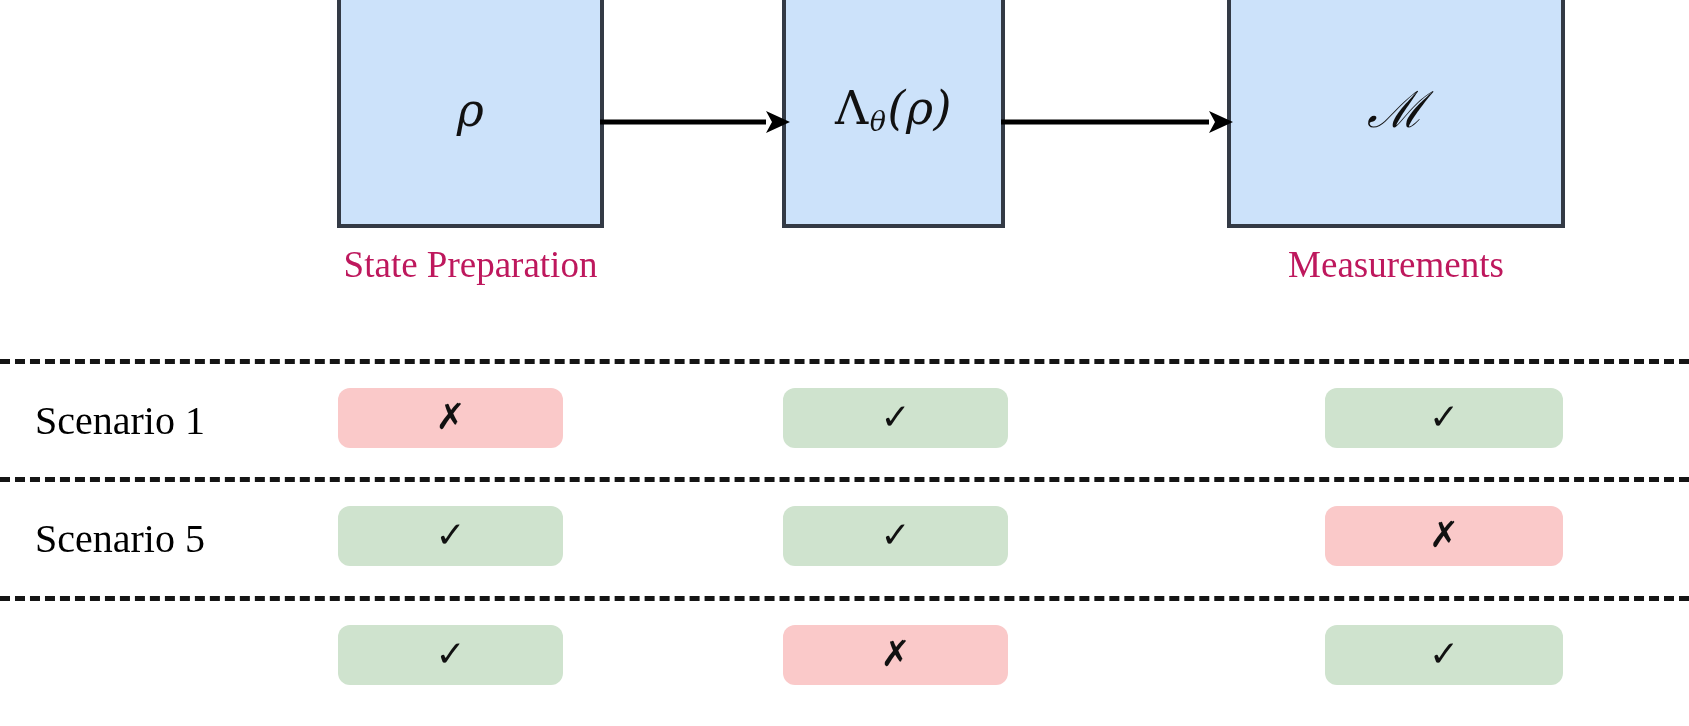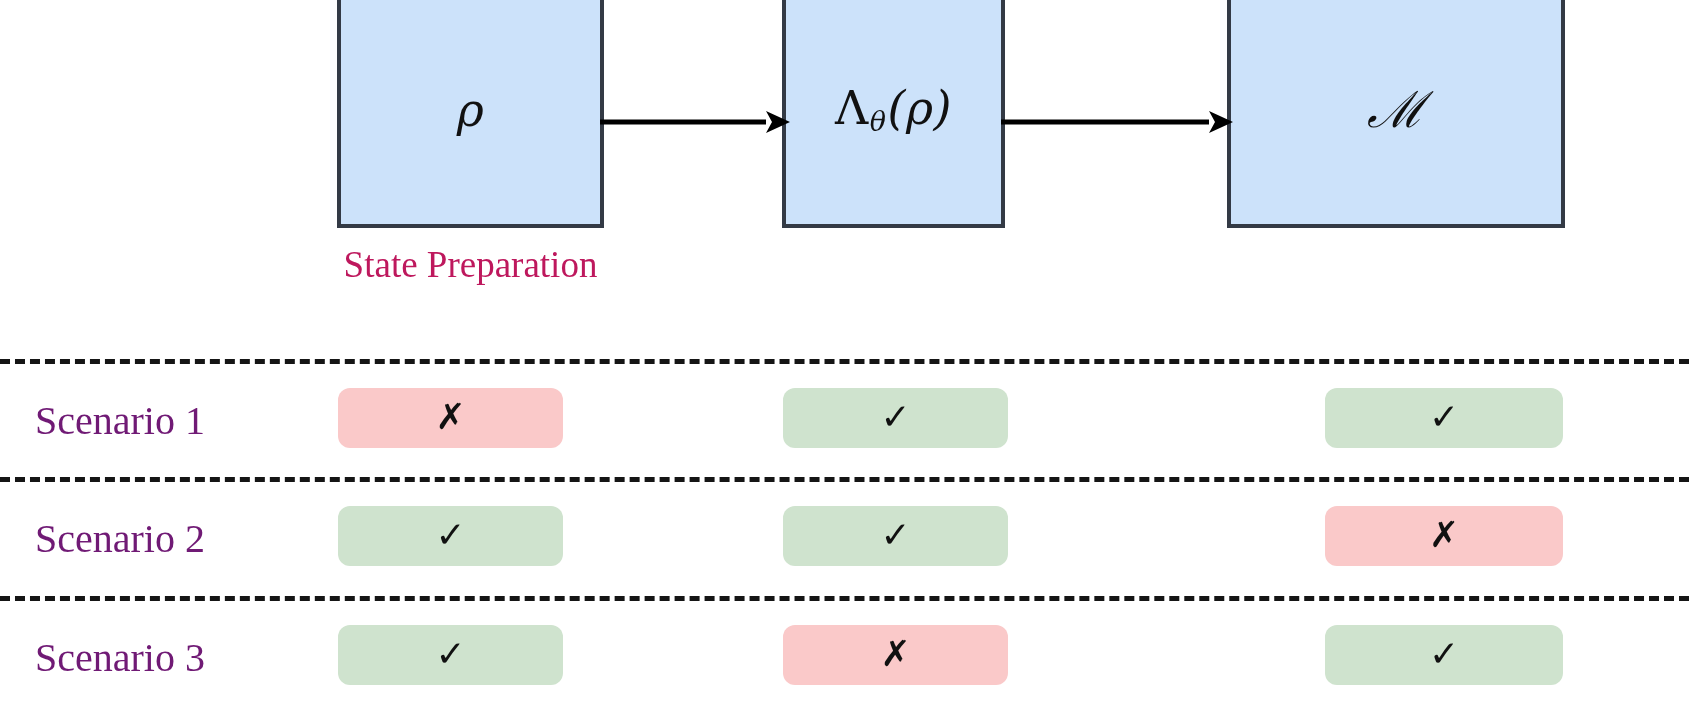--- a/index.html
+++ b/index.html
@@ -85,21 +85,21 @@
   #row-2{top:479px;}
   #row-3{top:598px;}
 
   .scenario-name{
     position:absolute;
     left:35px;top:0;
     width:290px;height:118px;
     display:flex;align-items:center;
     font-size:40px;
     white-space:nowrap;
-    color:#701a75;
+    color:#000000;
   }
 
   .badge{
     position:absolute;
     top:27px;
     height:60px;
     border-radius:12px;
     display:flex;align-items:center;justify-content:center;
     font-family:"DejaVu Sans","Liberation Sans",sans-serif;
     font-size:36px;
@@ -140,53 +140,53 @@
   </div>
 
   <div class="arrow" id="arrow-2">
     <svg width="232" height="24" viewBox="0 0 232 24">
       <line x1="0" y1="12" x2="208" y2="12" stroke="#000" stroke-width="5"></line>
       <polygon points="208,1 232,12 208,23 214,12" fill="#000"></polygon>
     </svg>
   </div>
 
   <div class="stage-label" id="label-1">State Preparation</div>
+  <div class="stage-label" id="label-3">Measurements</div>
 
   <div class="divider" id="divider-1"></div>
   <div class="divider" id="divider-2"></div>
   <div class="divider" id="divider-3"></div>
 
   <div class="scenario-row" id="row-1">
     <div class="scenario-name">Scenario 1</div>
     <div class="badge fail col-0">
       <span class="mark">✗</span>
     </div>
     <div class="badge pass col-1">
       <span class="mark">✓</span>
     </div>
     <div class="badge pass col-2">
       <span class="mark">✓</span>
     </div>
   </div>
 
   <div class="scenario-row" id="row-2">
-    <div class="scenario-name">Scenario 2</div>
+    <div class="scenario-name">Scenario 5</div>
     <div class="badge pass col-0">
       <span class="mark">✓</span>
     </div>
     <div class="badge pass col-1">
       <span class="mark">✓</span>
     </div>
     <div class="badge fail col-2">
       <span class="mark">✗</span>
     </div>
   </div>
 
   <div class="scenario-row" id="row-3">
-    <div class="scenario-name">Scenario 3</div>
     <div class="badge pass col-0">
       <span class="mark">✓</span>
     </div>
     <div class="badge fail col-1">
       <span class="mark">✗</span>
     </div>
     <div class="badge pass col-2">
       <span class="mark">✓</span>
     </div>
   </div>

